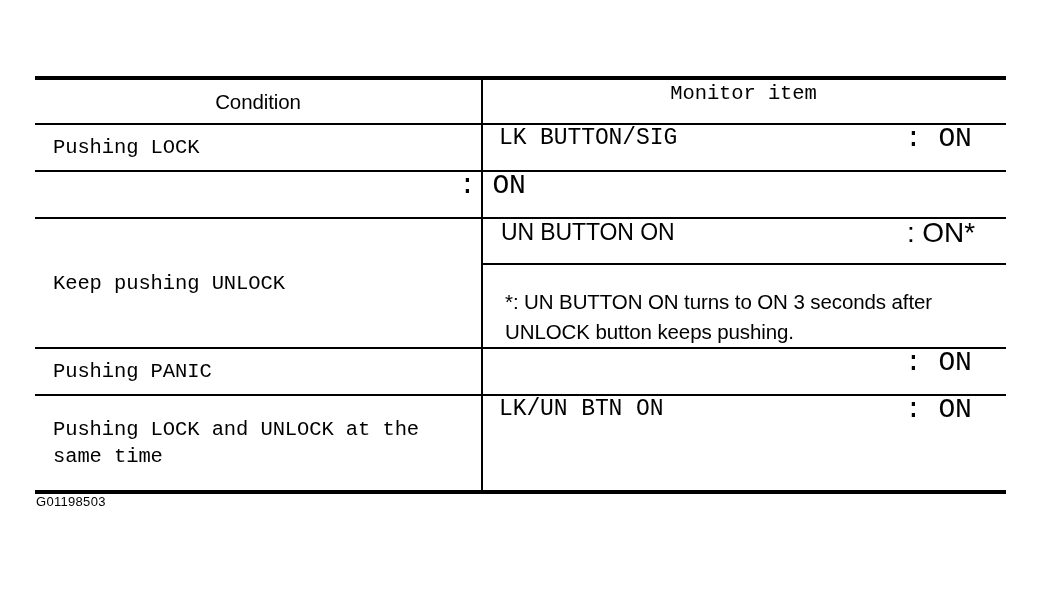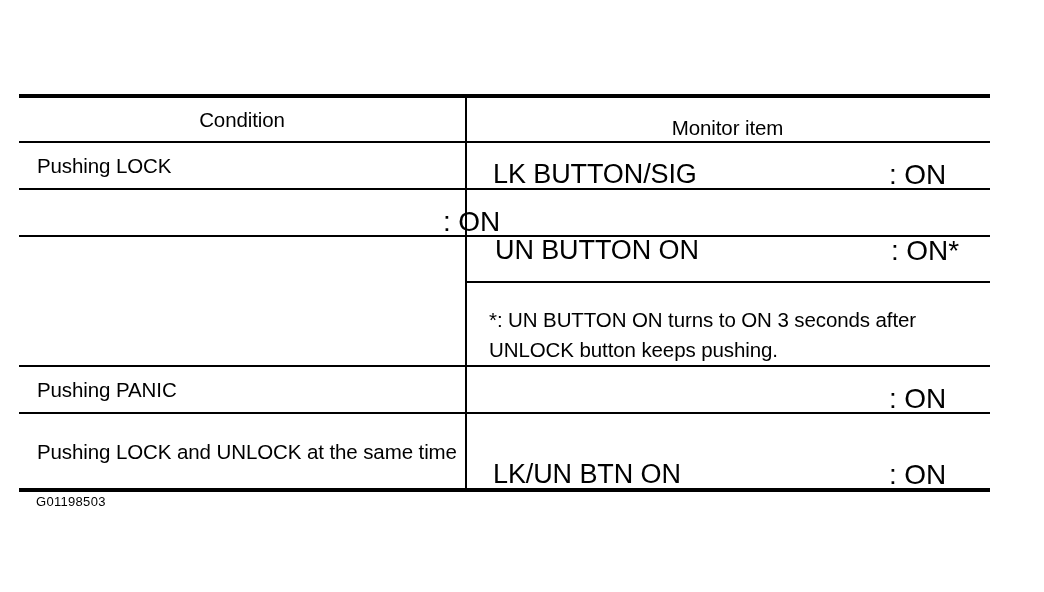--- a/index.html
+++ b/index.html
@@ -12,24 +12,23 @@
     height: 592px;
     position: relative;
     font-family: "Liberation Sans", "DejaVu Sans", sans-serif;
     color: #000000;
     overflow: hidden;
   }
 
   
   #table-wrap {
     position: absolute;
-    left: 19px;
+    left: 35px;
     top: 76px;
     width: 971px;
-    margin-top: 18px;
   }
 
   .rule-thick {
     height: 4px;
     background: #000000;
     width: 100%;
   }
   .rule-thin {
     height: 2px;
     background: #000000;
@@ -57,36 +56,38 @@
     width: 446px;
     box-sizing: border-box;
     display: flex;
     align-items: center;
     flex-shrink: 0;
   }
   .cell-mon {
     flex: 1;
     box-sizing: border-box;
     display: flex;
-    align-items: flex-end;
-    position: relative;
+    align-items: flex-start;
+    position: relative;
+    font-family: Liberation Mono, monospace;
   }
 
   .cond-text {
     font-size: 20.5px;
     line-height: 27px;
     padding-left: 18px;
     padding-right: 8px;
     letter-spacing: -0.1px;
+    font-family: Liberation Mono, monospace;
   }
 
   .mon-name {
-    font-size: 27px;
-    line-height: 27px;
-    padding-left: 28px;
+    font-size: 23px;
+    line-height: 27px;
+    padding-left: 18px;
     letter-spacing: -0.1px;
   }
   .mon-value {
     position: absolute;
     left: 424px;
     font-size: 28px;
     line-height: 27px;
     letter-spacing: -0.1px;
     white-space: nowrap;
   }
@@ -98,21 +99,21 @@
   }
   .header-label {
     font-size: 20.5px;
     line-height: 27px;
     letter-spacing: -0.1px;
   }
 
   
   .h-header { height: 43px; }
   .h-std    { height: 45px; }
-  .h-tall   { height: 74px; }
+  .h-tall   { height: 94px; }
 
   
   .merged-block { position: relative; }
   .merged-block .cond-side {
     position: absolute;
     left: 0;
     top: 0;
     bottom: 0;
     width: 446px;
     display: flex;
@@ -194,20 +195,23 @@
 
   <div class="row h-std">
     <div class="cell-mon">
       <span class="mon-value">: ON</span>
     </div>
   </div>
 
   <div class="rule-thin"></div>
 
   <div class="merged-block" style="height:128px">
+    <div class="cond-side">
+      <span class="cond-text">Keep pushing UNLOCK</span>
+    </div>
     <div class="vline"></div>
     <div class="mon-side">
       <div class="sub-row" style="height:44px">
         <span class="mon-name">UN BUTTON ON</span>
         <span class="mon-value">: ON*</span>
       </div>
       <div class="sub-rule"></div>
       <div class="sub-row note" style="height:82px">
         <span class="note-text">*: UN BUTTON ON turns to ON 3 seconds after UNLOCK button keeps pushing.</span>
       </div>

